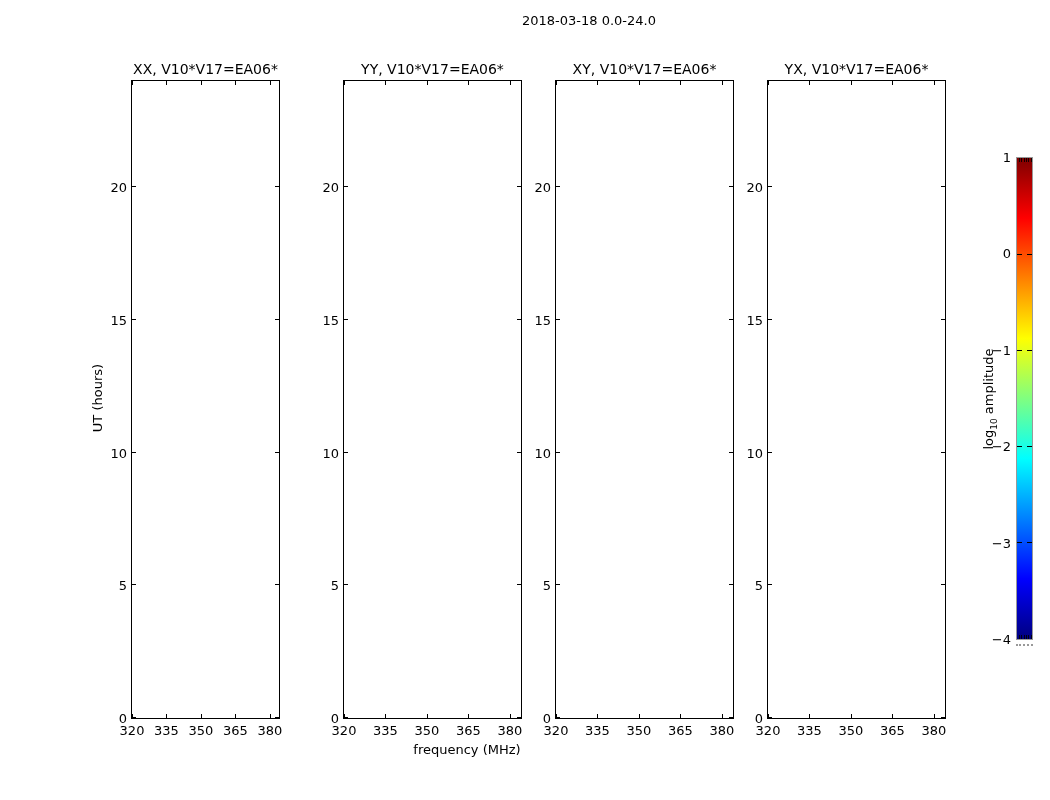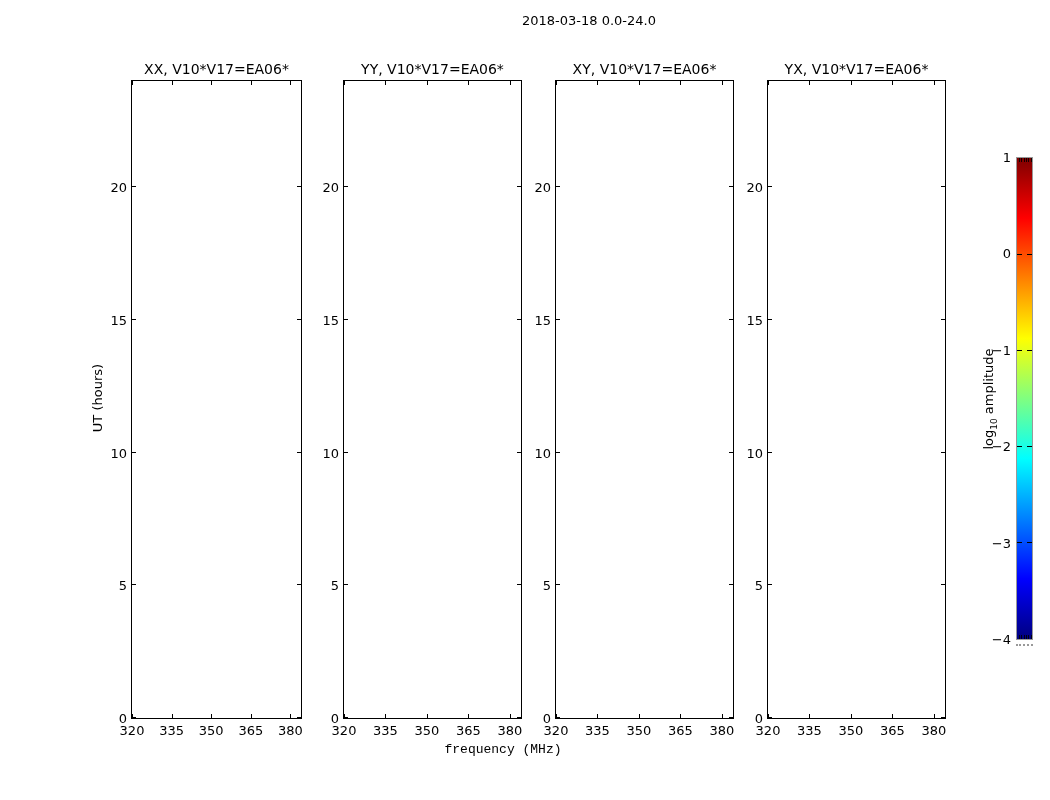--- a/index.html
+++ b/index.html
@@ -36,23 +36,23 @@
     position:absolute;top:calc(100% + 5px);
     transform:translateX(-50%);
     font-size:13px;white-space:nowrap;
   }
   .yticklabel{
     position:absolute;right:calc(100% + 5px);
     transform:translateY(50%);
     font-size:13px;white-space:nowrap;
   }
   .xlabel{
-    position:absolute;top:742px;left:503px;
-    transform:translateX(-50%);
-    font-size:13px;white-space:nowrap;font-family:Liberation Mono, monospace;
+    position:absolute;top:742px;left:467px;
+    transform:translateX(-50%);
+    font-size:13px;white-space:nowrap;
   }
   .ylabel{
     position:absolute;top:398px;left:97px;
     transform:translate(-50%,-50%) rotate(-90deg);
     font-size:13px;white-space:nowrap;
   }
   .colorbar{
     position:absolute;left:1016px;top:157px;width:17px;height:483px;
     border:1px solid #999;box-sizing:border-box;
   }
@@ -75,21 +75,21 @@
   }
   .cb-label sub{font-size:9px;}
 </style>
 </head>
 <body>
 
 <div id="figure">
   <div class="fig-title">2018-03-18 0.0-24.0</div>
 
   <div id="panels">
-      <div class="panel" style="left: 131px; top: 80px; width: 171px; height: 639px;">
+      <div class="panel" style="left: 131px; top: 80px; width: 149px; height: 639px;">
         <div class="panel-title">XX, V10*V17=EA06*</div>
         <div class="tick xb" style="left: 0%;"></div>
         <div class="tick xt" style="left: 0%;"></div>
         <div class="xticklabel" style="left: 0%;">320</div>
         <div class="tick xb" style="left: 23.44%;"></div>
         <div class="tick xt" style="left: 23.44%;"></div>
         <div class="xticklabel" style="left: 23.44%;">335</div>
         <div class="tick xb" style="left: 46.88%;"></div>
         <div class="tick xt" style="left: 46.88%;"></div>
         <div class="xticklabel" style="left: 46.88%;">350</div>

